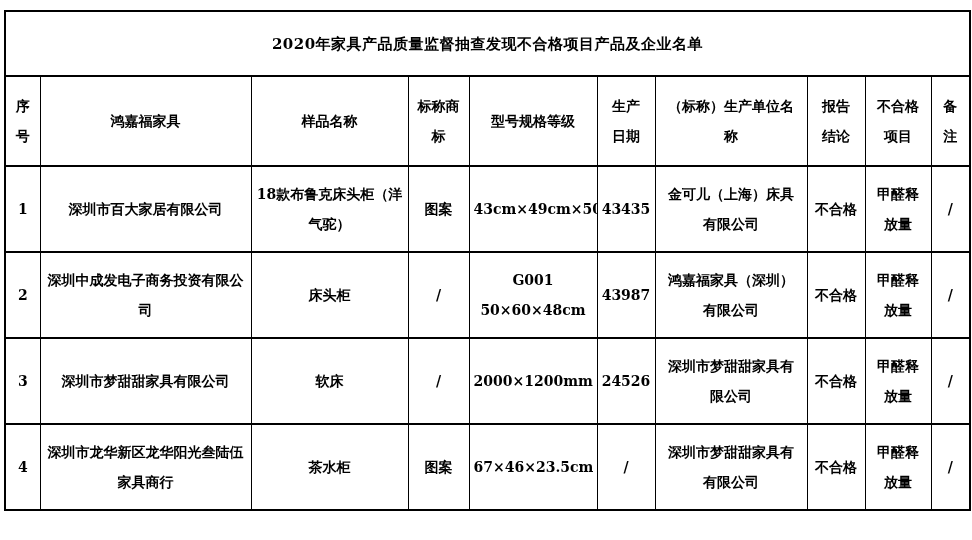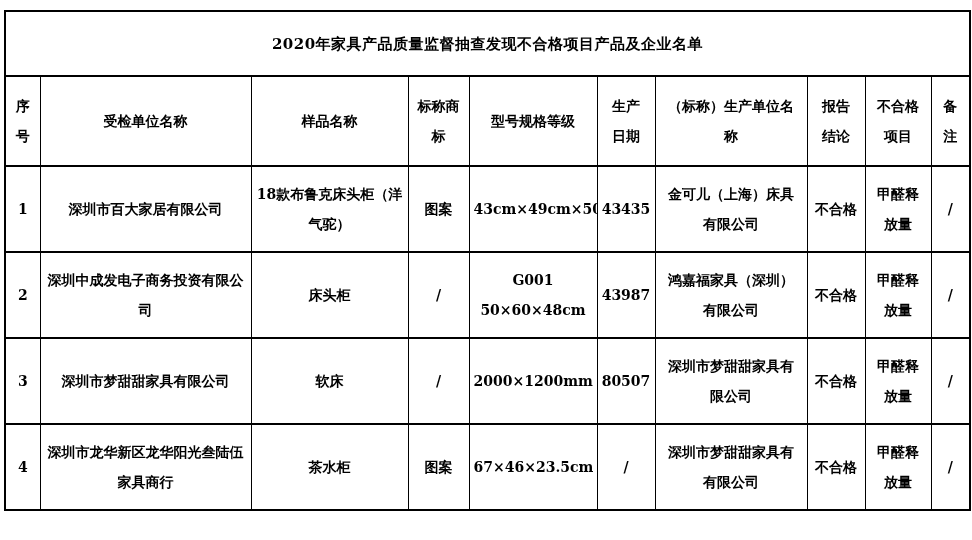--- a/index.html
+++ b/index.html
@@ -77,21 +77,21 @@
       <col style="width:66px">
       <col style="width:39px">
     </colgroup>
     <thead>
       <tr class="title-row">
         <th colspan="10">2020年家具产品质量监督抽查发现不合格项目产品及企业名单</th>
       </tr>
       <tr class="header-row">
         <th>序
 号</th>
-        <th>受检单位名称</th>
+        <th>鸿嘉福家具</th>
         <th>样品名称</th>
         <th>标称商
 标</th>
         <th>型号规格等级</th>
         <th>生产
 日期</th>
         <th>（标称）生产单位名
 称</th>
         <th>报告
 结论</th>
@@ -132,21 +132,21 @@
         <td>甲醛释
 放量</td>
         <td class="num">/</td>
       </tr>
       <tr class="data-row">
         <td class="num">3</td>
         <td>深圳市梦甜甜家具有限公司</td>
         <td>软床</td>
         <td>/</td>
         <td class="num">2000×1200mm</td>
-        <td class="num">80507</td>
+        <td class="num">24526</td>
         <td>深圳市梦甜甜家具有
 限公司</td>
         <td>不合格</td>
         <td>甲醛释
 放量</td>
         <td class="num">/</td>
       </tr>
       <tr class="data-row">
         <td class="num">4</td>
         <td>深圳市龙华新区龙华阳光叁陆伍

